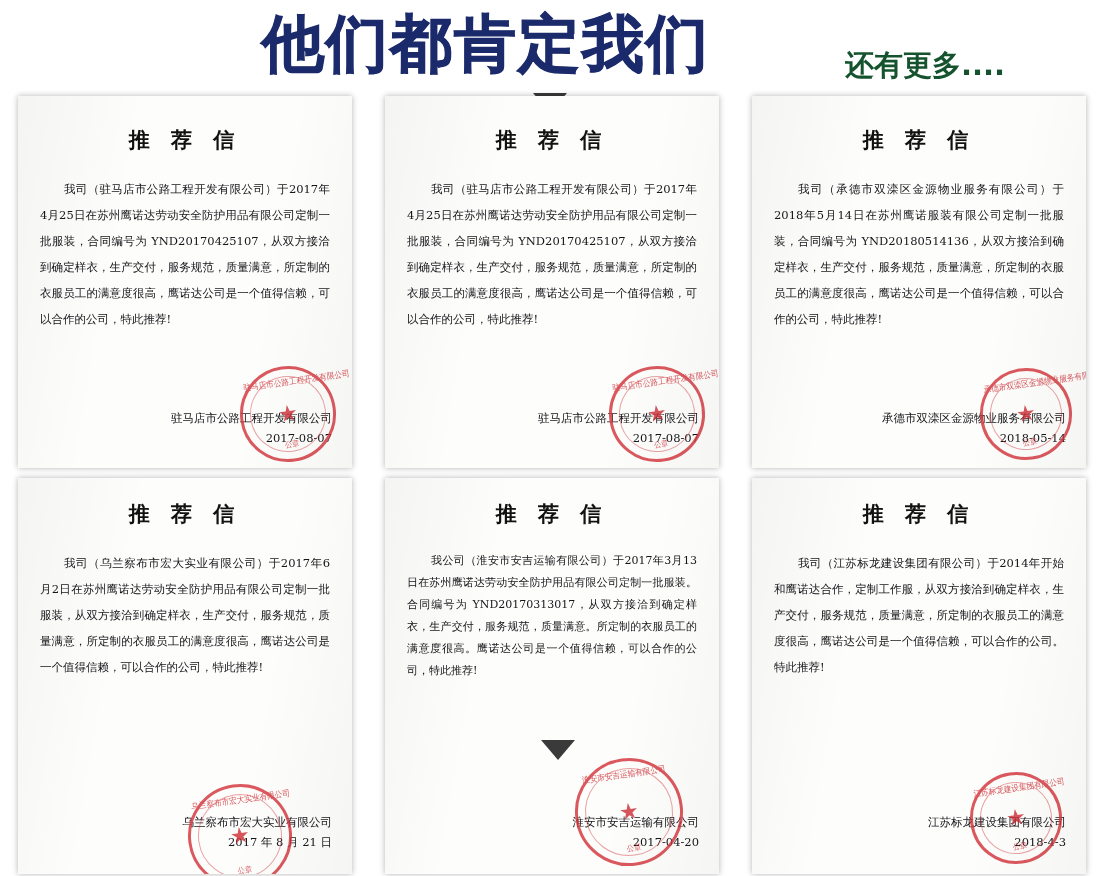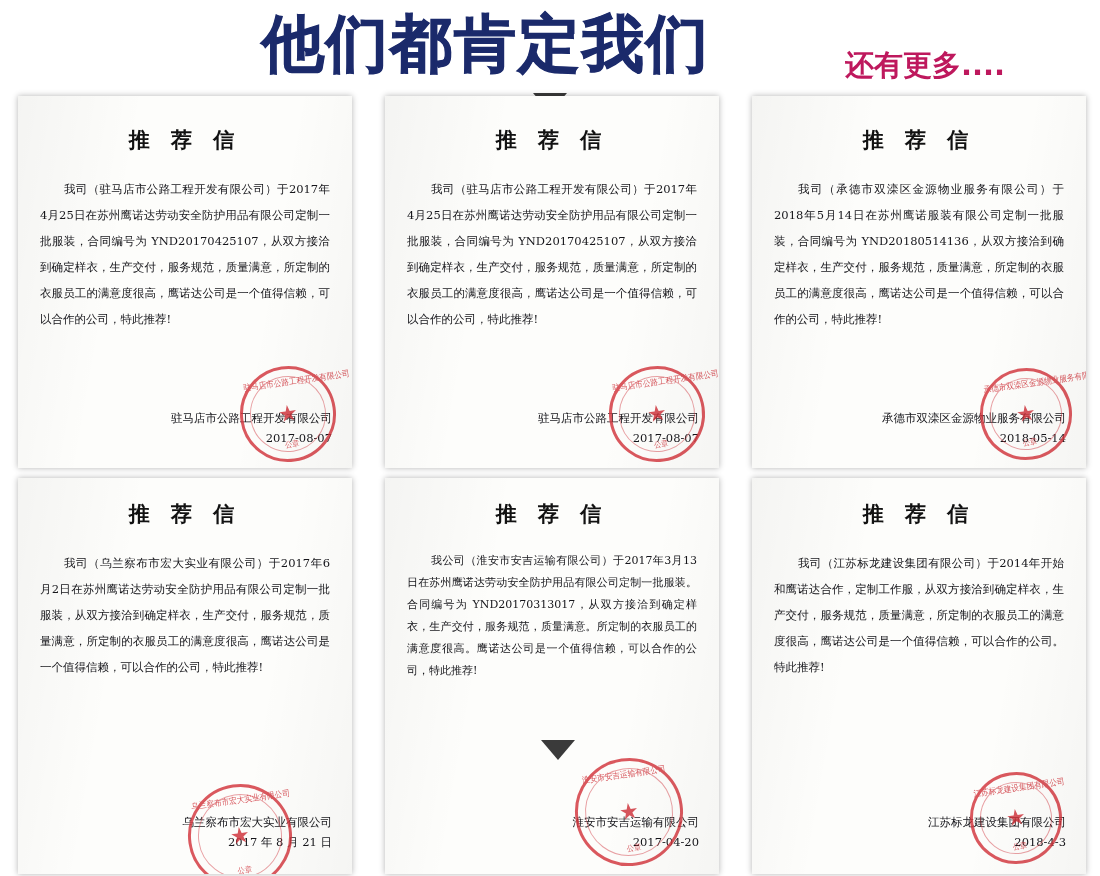--- a/index.html
+++ b/index.html
@@ -34,21 +34,21 @@
     -webkit-text-stroke: 1px #1b2a6b;
     white-space: nowrap;
   }
   .header-sub {
     position: absolute;
     left: 845px; top: 48px;
     font-family: "DejaVu Sans", sans-serif;
     font-weight: bold;
     font-size: 29px;
     line-height: 34px;
-    color: #be185d;
+    color: #14532d;
     white-space: nowrap;
   }
 
   
   .arrow {
     position: absolute;
     width: 0; height: 0;
     border-left: 17px solid transparent;
     border-right: 17px solid transparent;
     border-top: 20px solid #3a3a3a;

